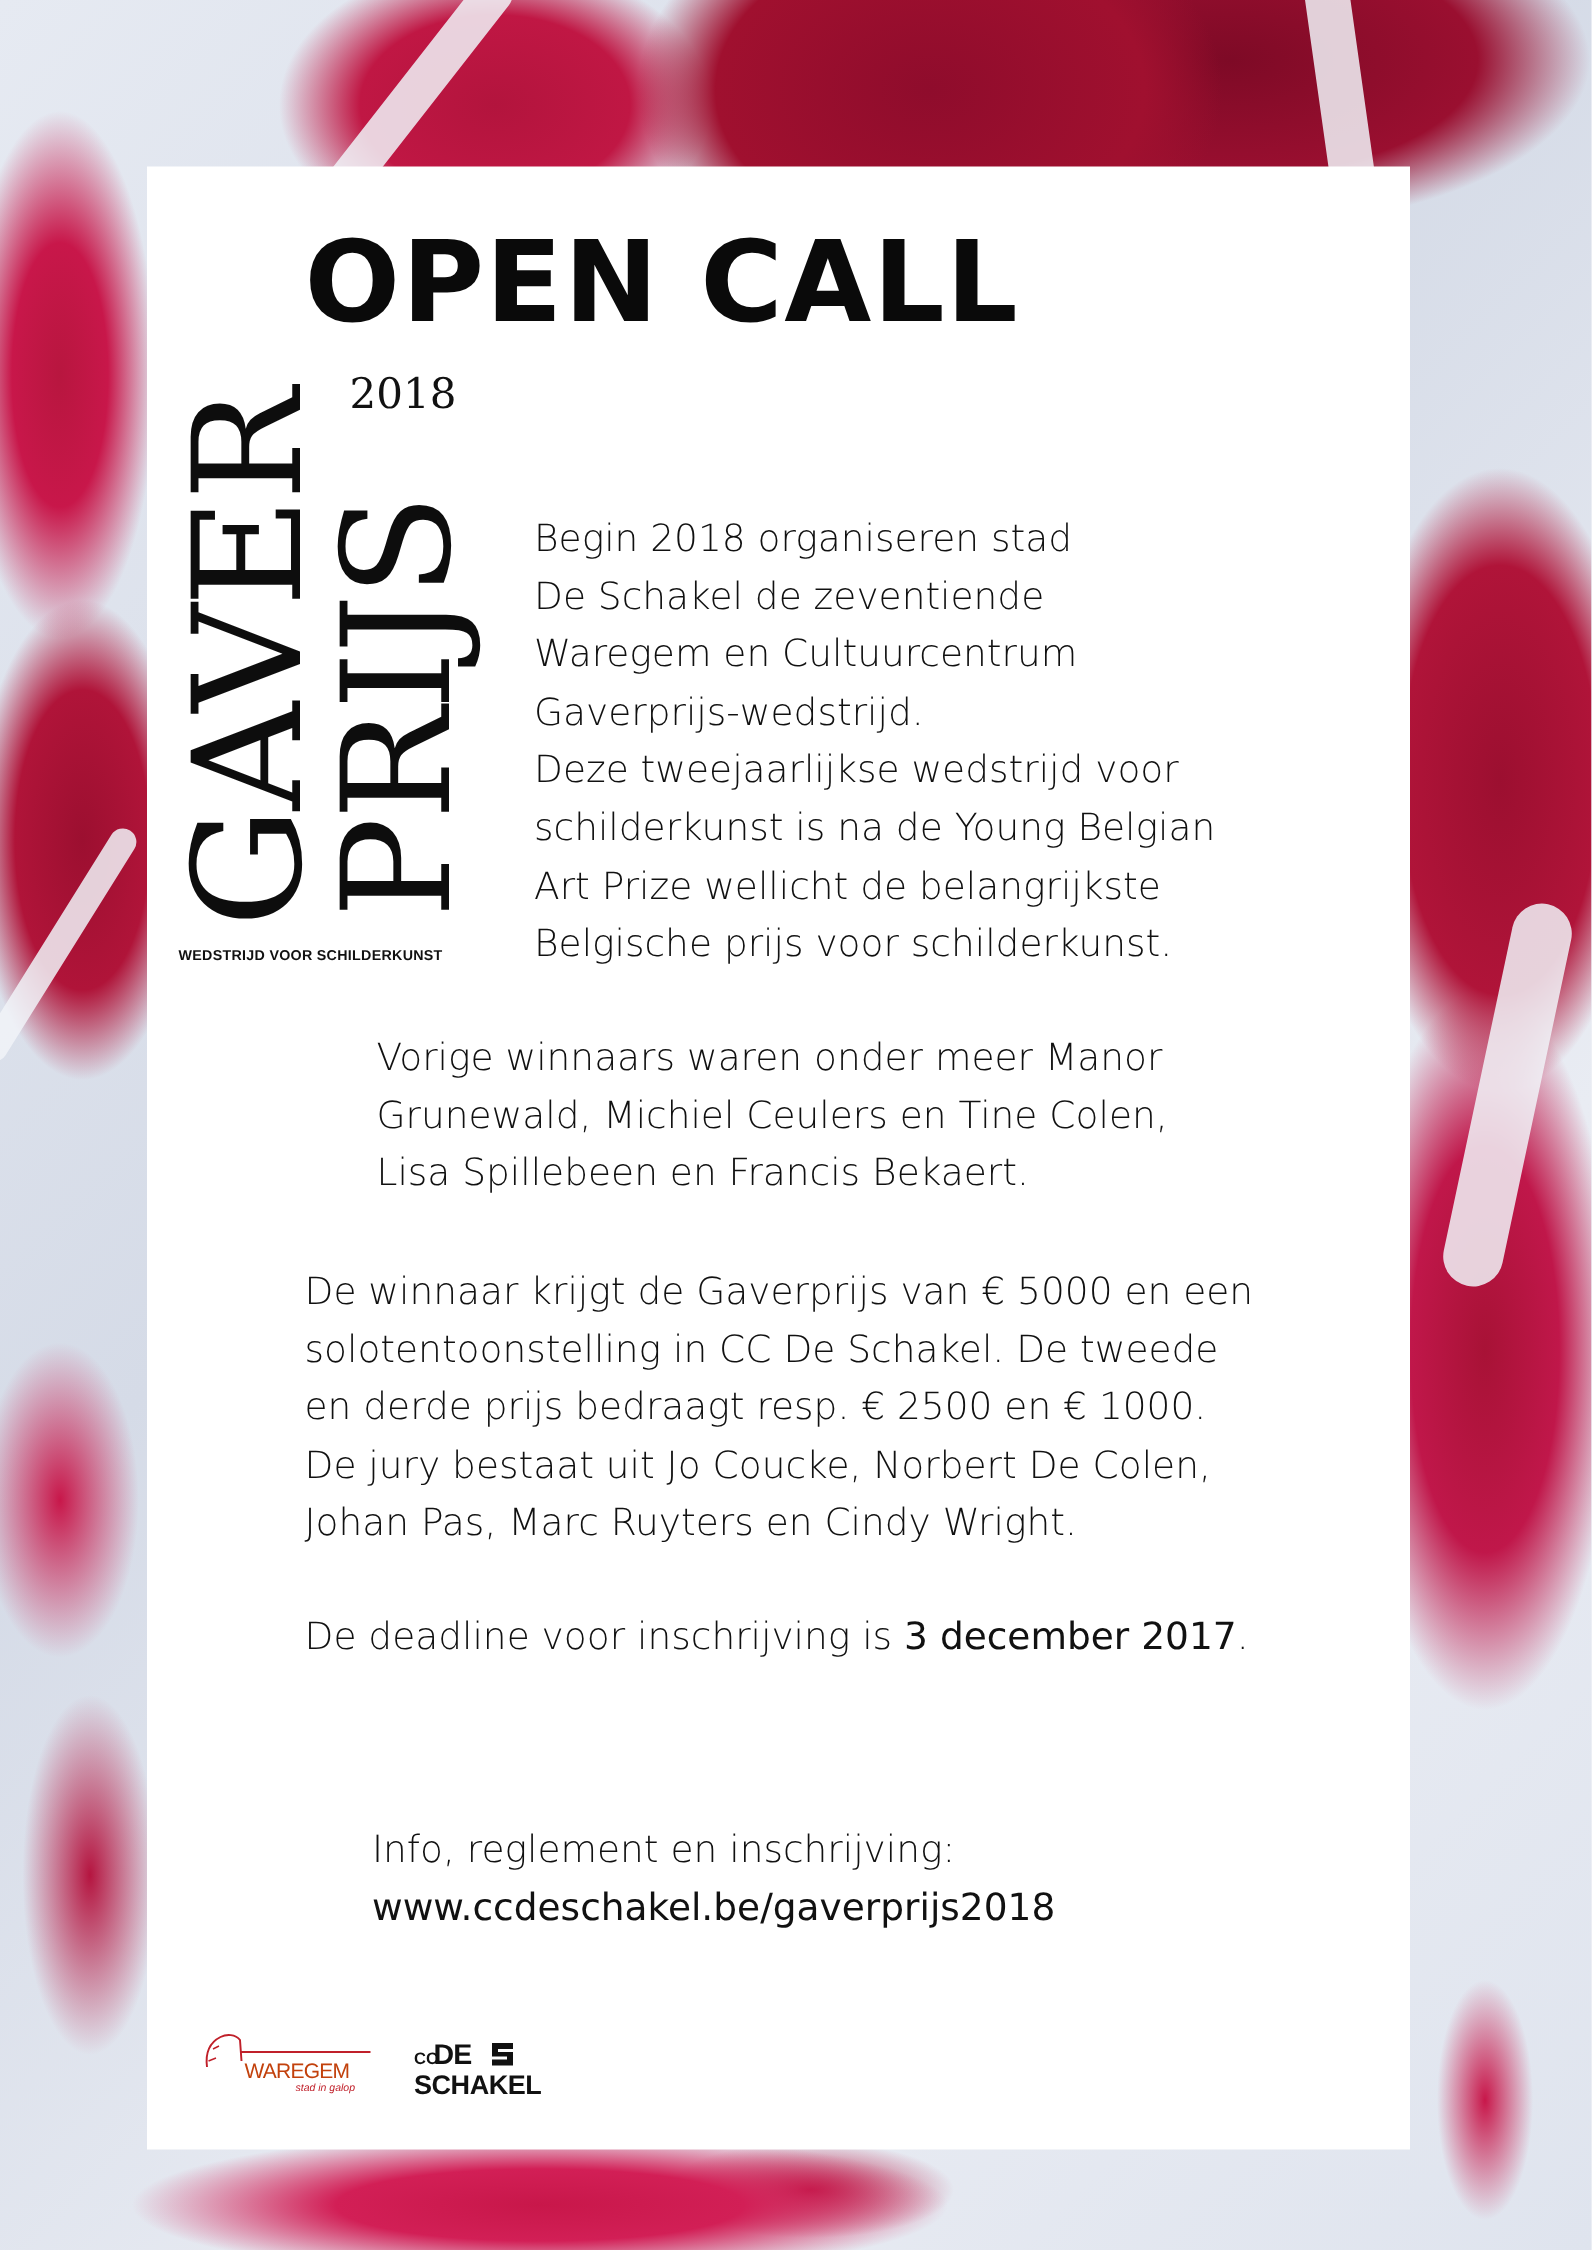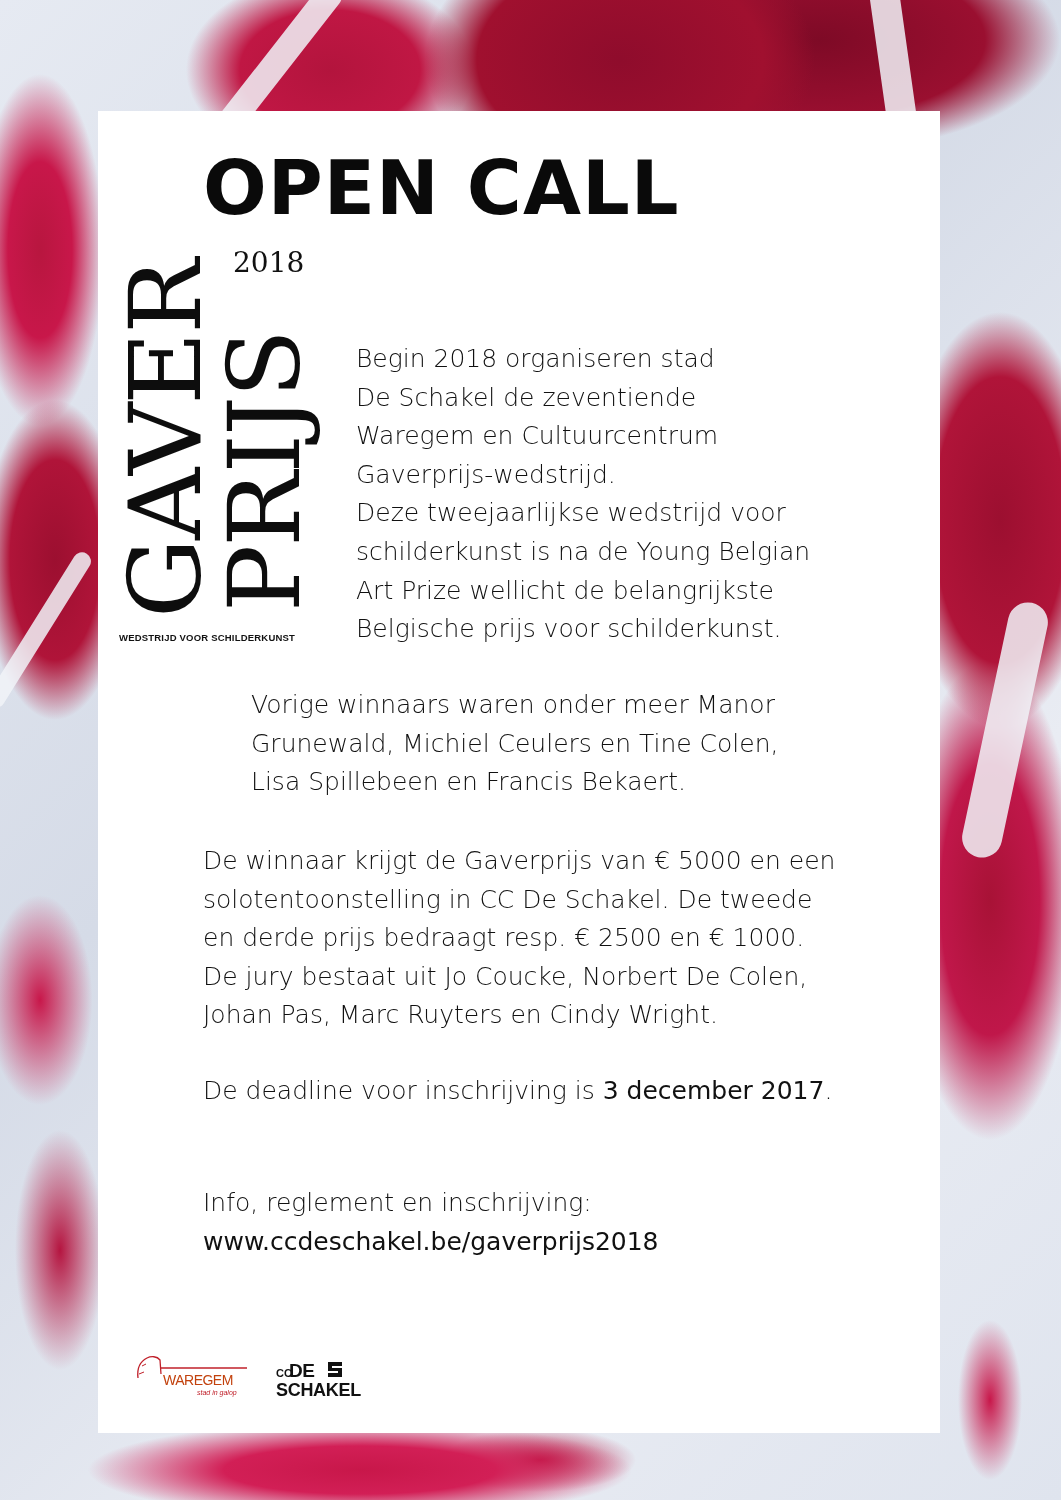--- a/index.html
+++ b/index.html
@@ -58,21 +58,21 @@
     .body-text {
       position: absolute; color: #111;
       font-family: "DejaVu Sans", sans-serif; font-weight: 300;
       font-size: 25px; line-height: 38.6px; margin: 0;
     }
     .intro { left: 356px; top: 340px; width: 560px; }
     .para { left: 203px; width: 720px; }
     .p-winners { top: 686px; margin-left: 48px; }
     .p-prize { top: 842px; }
     .p-deadline { top: 1072px; }
-    .p-info { top: 1184px; }
+    .p-info { top: 1214px; margin-left: 45px; }
     .line { display: block; white-space: nowrap; }
     .bold { font-weight: normal; }
     .waregem {
       position: absolute; left: 135px; top: 1352px; width: 120px; height: 52px;
     }
     .waregem-text {
       position: absolute; left: 28px; top: 20px;
       font-family: "Liberation Sans", sans-serif; font-size: 14px; letter-spacing: -.5px;
       color: #c2410c; font-weight: normal;
     }

